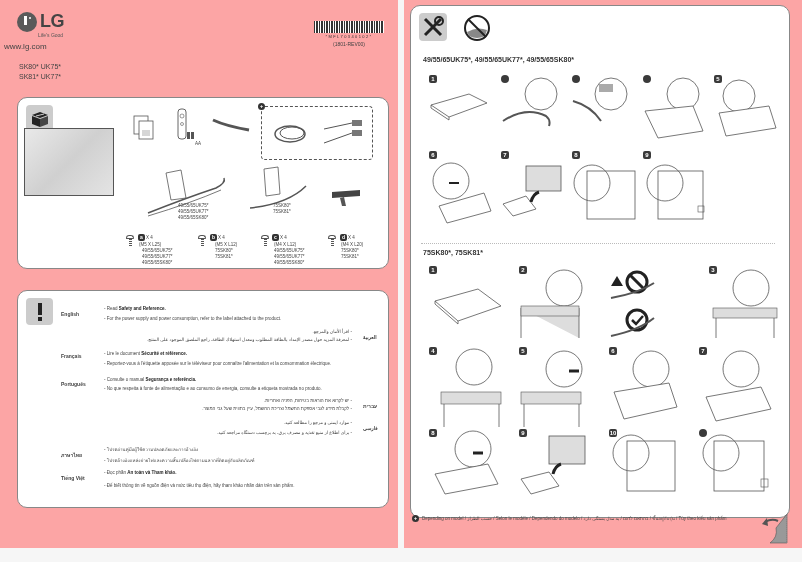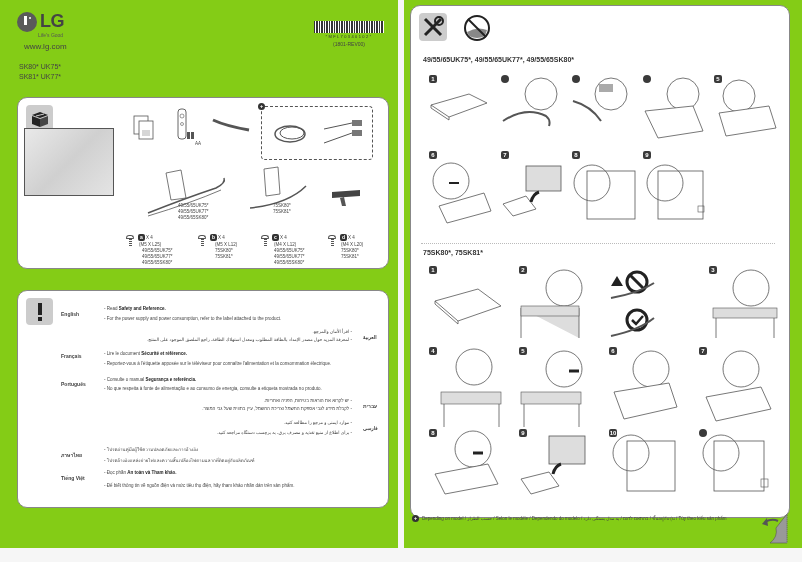--- a/index.html
+++ b/index.html
@@ -1,28 +1,28 @@
 <!DOCTYPE html>
 <html><head>
 <meta charset="utf-8">
 <style>
   * { box-sizing: border-box; margin: 0; padding: 0; }
   html, body { width: 802px; height: 562px; background: #f6f6f6; overflow: hidden; }
   body { font-family: "Liberation Sans", sans-serif; color: #333; position: relative; }
-  .page { position: absolute; top: 0; height: 548px; background: #84cc16; }
+  .page { position: absolute; top: 0; height: 548px; background: #fca5a5; }
   .page-left { left: 0; width: 398px; }
   .page-right { left: 404px; width: 398px; }
 
   .logo { position: absolute; left: 17px; top: 11px; display: flex; align-items: center; }
   .logo-circle { width: 20px; height: 20px; border-radius: 50%; background: #5a5a5a; position: relative; }
   .logo-circle::before { content: ""; position: absolute; left: 7px; top: 4px; width: 3px; height: 9px; background: #fff; }
   .logo-circle::after { content: ""; position: absolute; left: 12px; top: 5px; width: 2px; height: 2px; background: #fff; border-radius: 50%; }
   .logo-text { font-weight: bold; font-size: 18px; color: #444; margin-left: 3px; letter-spacing: -0.5px; }
   .tagline { position: absolute; left: 38px; top: 32px; font-size: 5px; color: #555; }
-  .website { position: absolute; left: 24px; top: 42px; font-size: 8px; color: #444; }
+  .website { position: absolute; left: 4px; top: 42px; font-size: 8px; color: #444; }
   .models { position: absolute; left: 19px; top: 62px; font-size: 7px; color: #444; line-height: 10px; }
 
   .barcode { position: absolute; left: 314px; top: 21px; width: 70px; }
   .bars { height: 12px; background: repeating-linear-gradient(90deg, #333 0 1px, #fff 1px 2px, #333 2px 4px, #fff 4px 5px); }
   .barcode-num { font-size: 4px; letter-spacing: 1.4px; text-align: center; color: #333; margin-top: 1px; }
   .barcode-rev { font-size: 5px; text-align: center; color: #444; margin-top: 2px; }
 
   .box { position: absolute; border: 1px solid #888; border-radius: 10px; background: #fff; }
   .icon-tile { position: absolute; width: 27px; height: 27px; background: #ccc; border-radius: 4px; display: flex; align-items: center; justify-content: center; }
 

